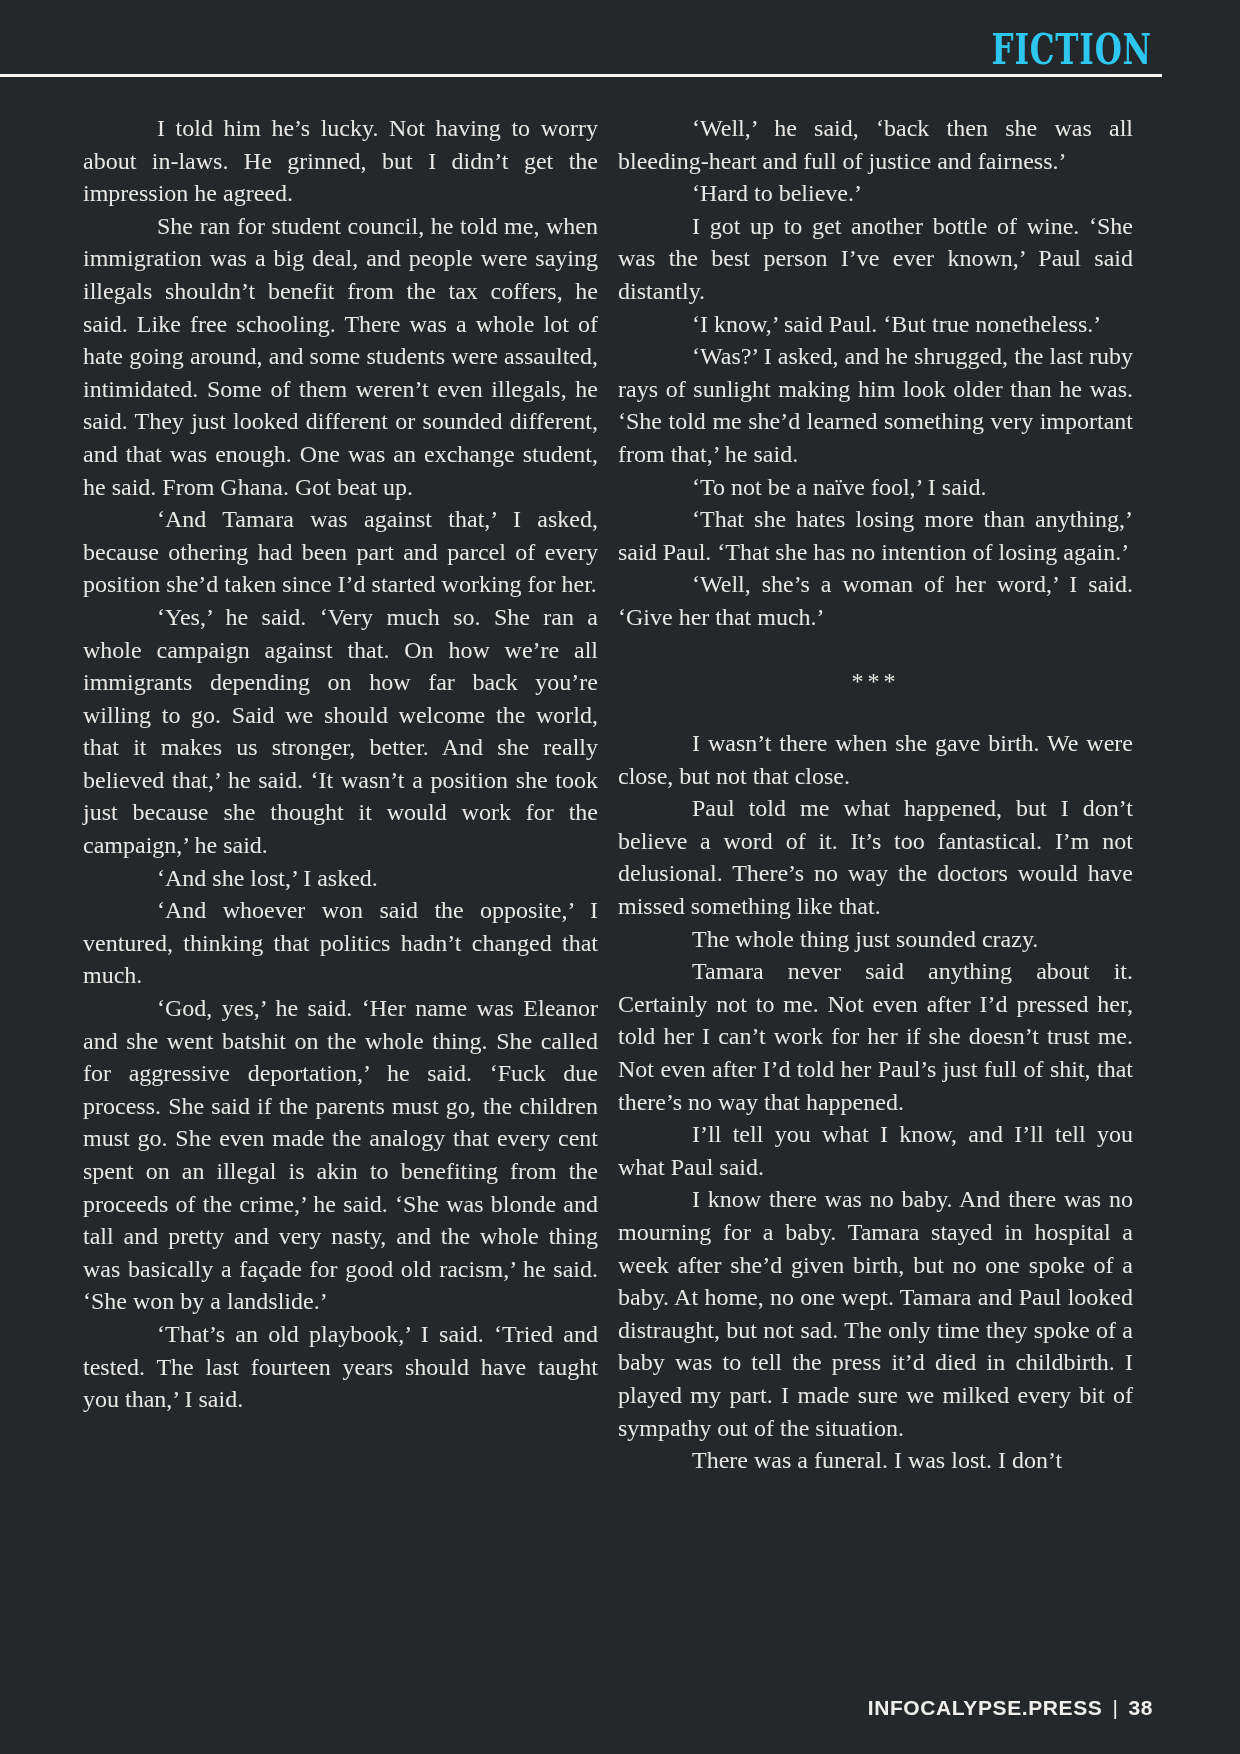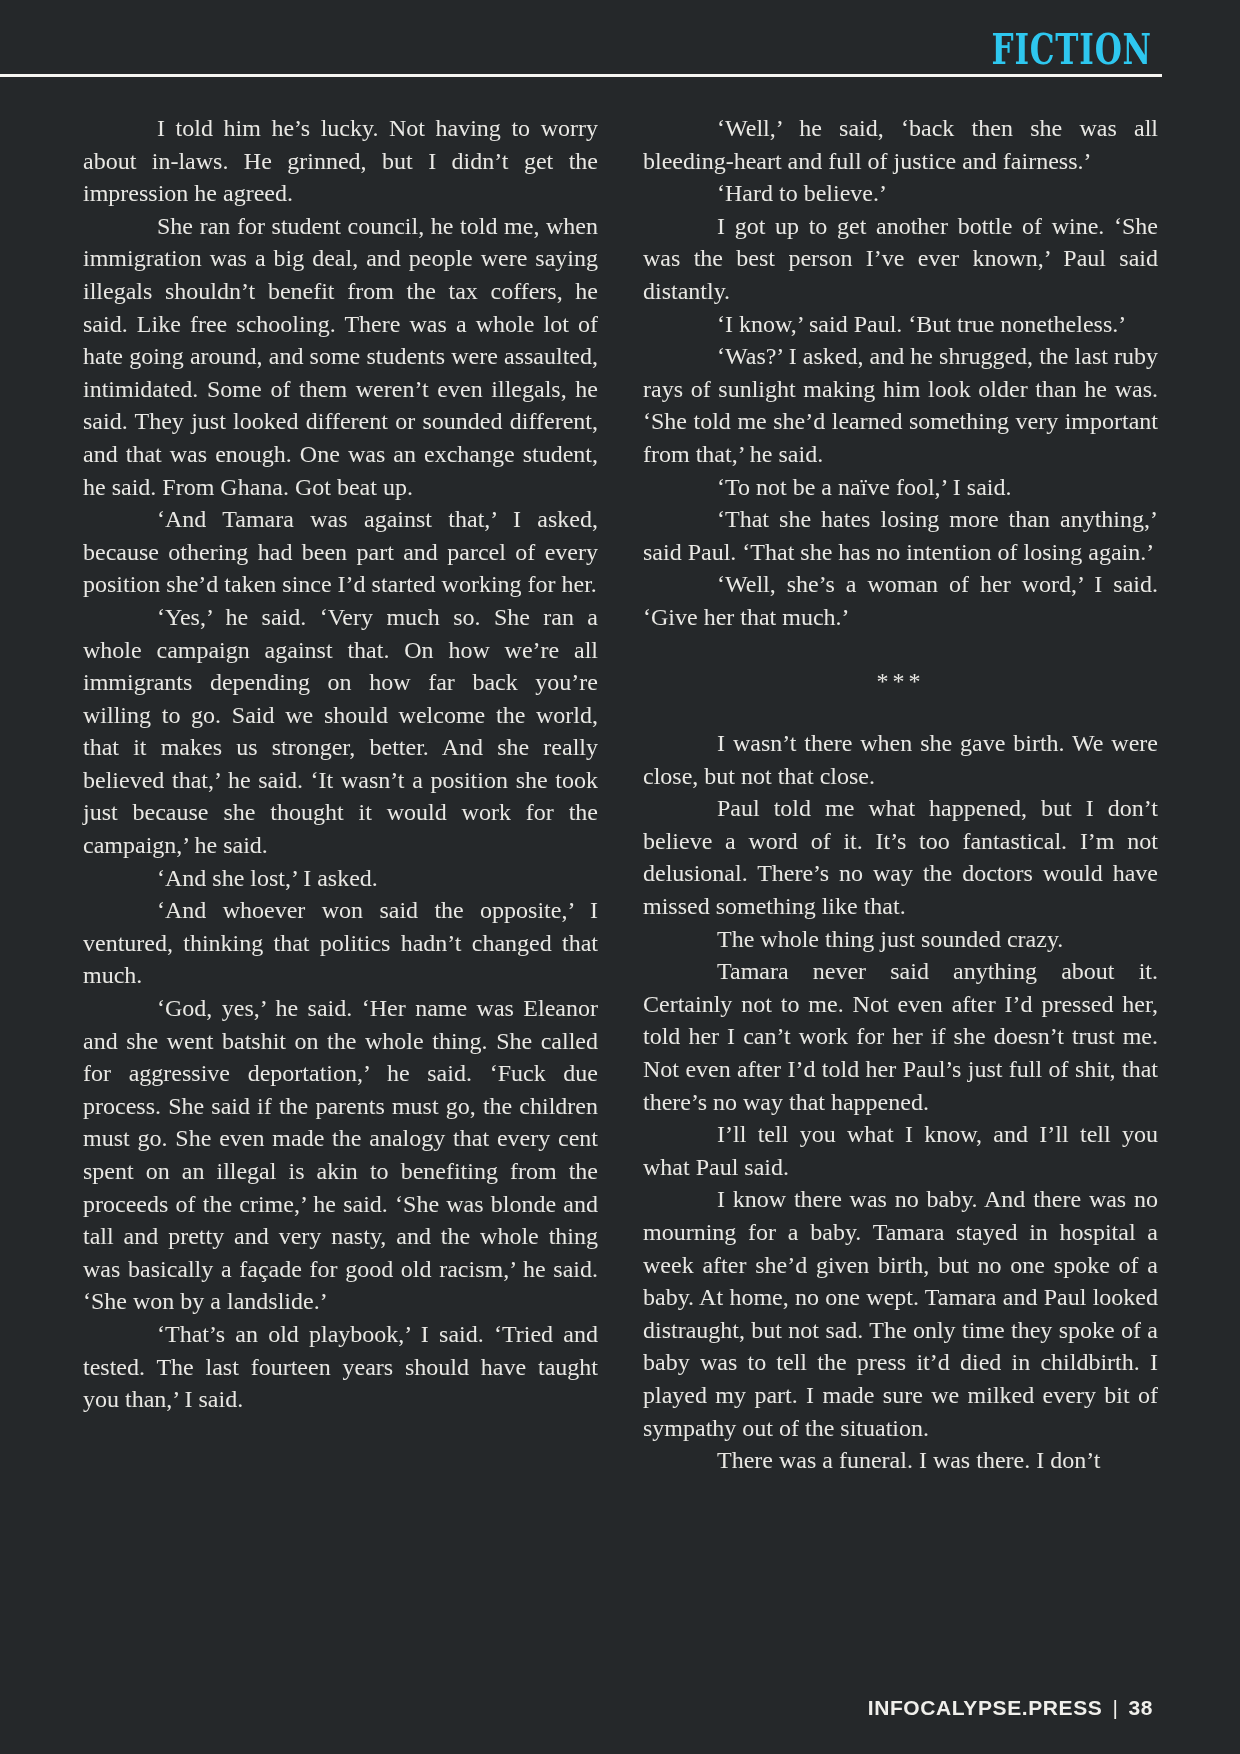--- a/index.html
+++ b/index.html
@@ -25,21 +25,21 @@
   .header-rule {
     position: absolute;
     top: 74px; left: 0;
     width: 1162px; height: 3px;
     background: #f7f6f2;
   }
   .columns {
     position: absolute;
     top: 112px; left: 83px;
     display: flex;
-    gap: 45px;
+    gap: 20px;
   }
   .col {
     width: 515px;
     color: #e9e8e4;
     font-size: 24px;
     line-height: 32.6px;
     text-align: justify;
   }
   .para {
     margin: 0;
@@ -95,21 +95,21 @@
       <p class="para">‘To not be a naïve fool,’ I said.</p>
       <p class="para">‘That she hates losing more than anything,’ said Paul. ‘That she has no intention of losing again.’</p>
       <p class="para">‘Well, she’s a woman of her word,’ I said. ‘Give her that much.’</p>
       <p class="para section-break">***</p>
       <p class="para">I wasn’t there when she gave birth. We were close, but not that close.</p>
       <p class="para">Paul told me what happened, but I don’t believe a word of it. It’s too fantastical. I’m not delusional. There’s no way the doctors would have missed something like that.</p>
       <p class="para">The whole thing just sounded crazy.</p>
       <p class="para">Tamara never said anything about it. Certainly not to me. Not even after I’d pressed her, told her I can’t work for her if she doesn’t trust me. Not even after I’d told her Paul’s just full of shit, that there’s no way that happened.</p>
       <p class="para">I’ll tell you what I know, and I’ll tell you what Paul said.</p>
       <p class="para">I know there was no baby. And there was no mourning for a baby. Tamara stayed in hospital a week after she’d given birth, but no one spoke of a baby. At home, no one wept. Tamara and Paul looked distraught, but not sad. The only time they spoke of a baby was to tell the press it’d died in childbirth. I played my part. I made sure we milked every bit of sympathy out of the situation.</p>
-      <p class="para">There was a funeral. I was there. I don’t</p>
+      <p class="para">There was a funeral. I was lost. I don’t</p>
     </div>
 
   </div>
 
   <div class="footer">
     <span>INFOCALYPSE.PRESS</span><span class="sep">|</span><span>38</span>
   </div>
 
 </div>
 

